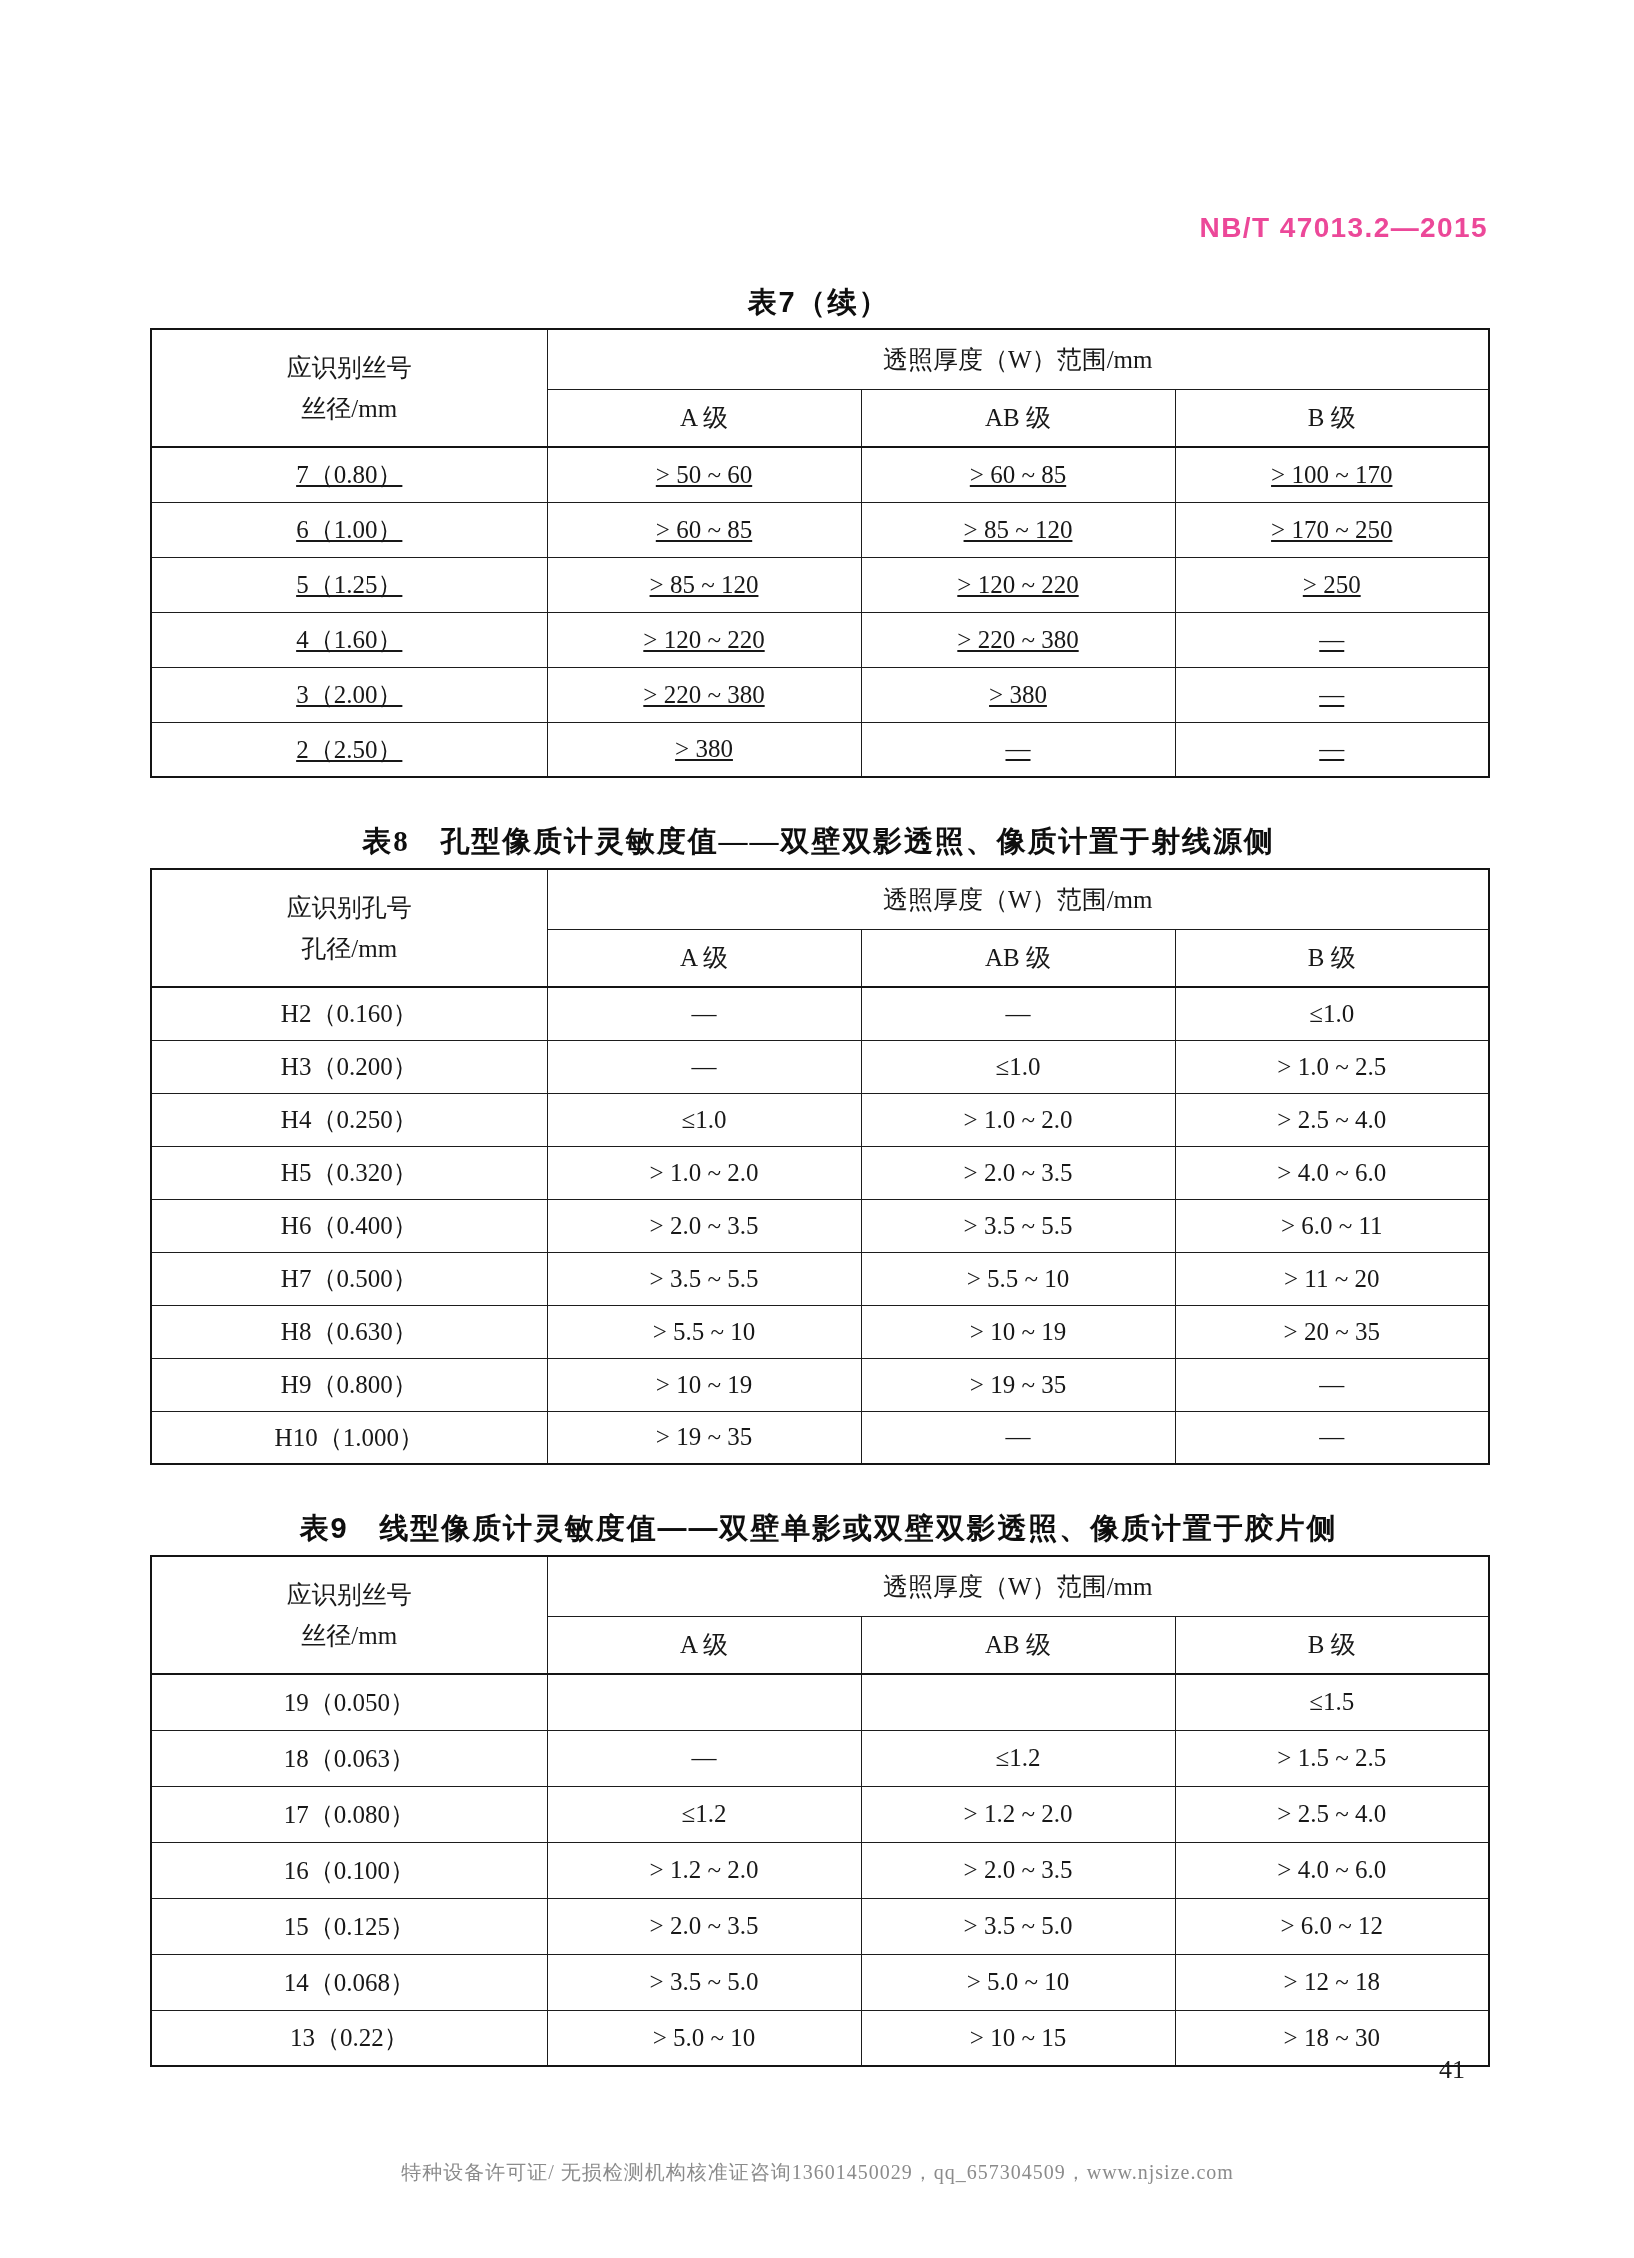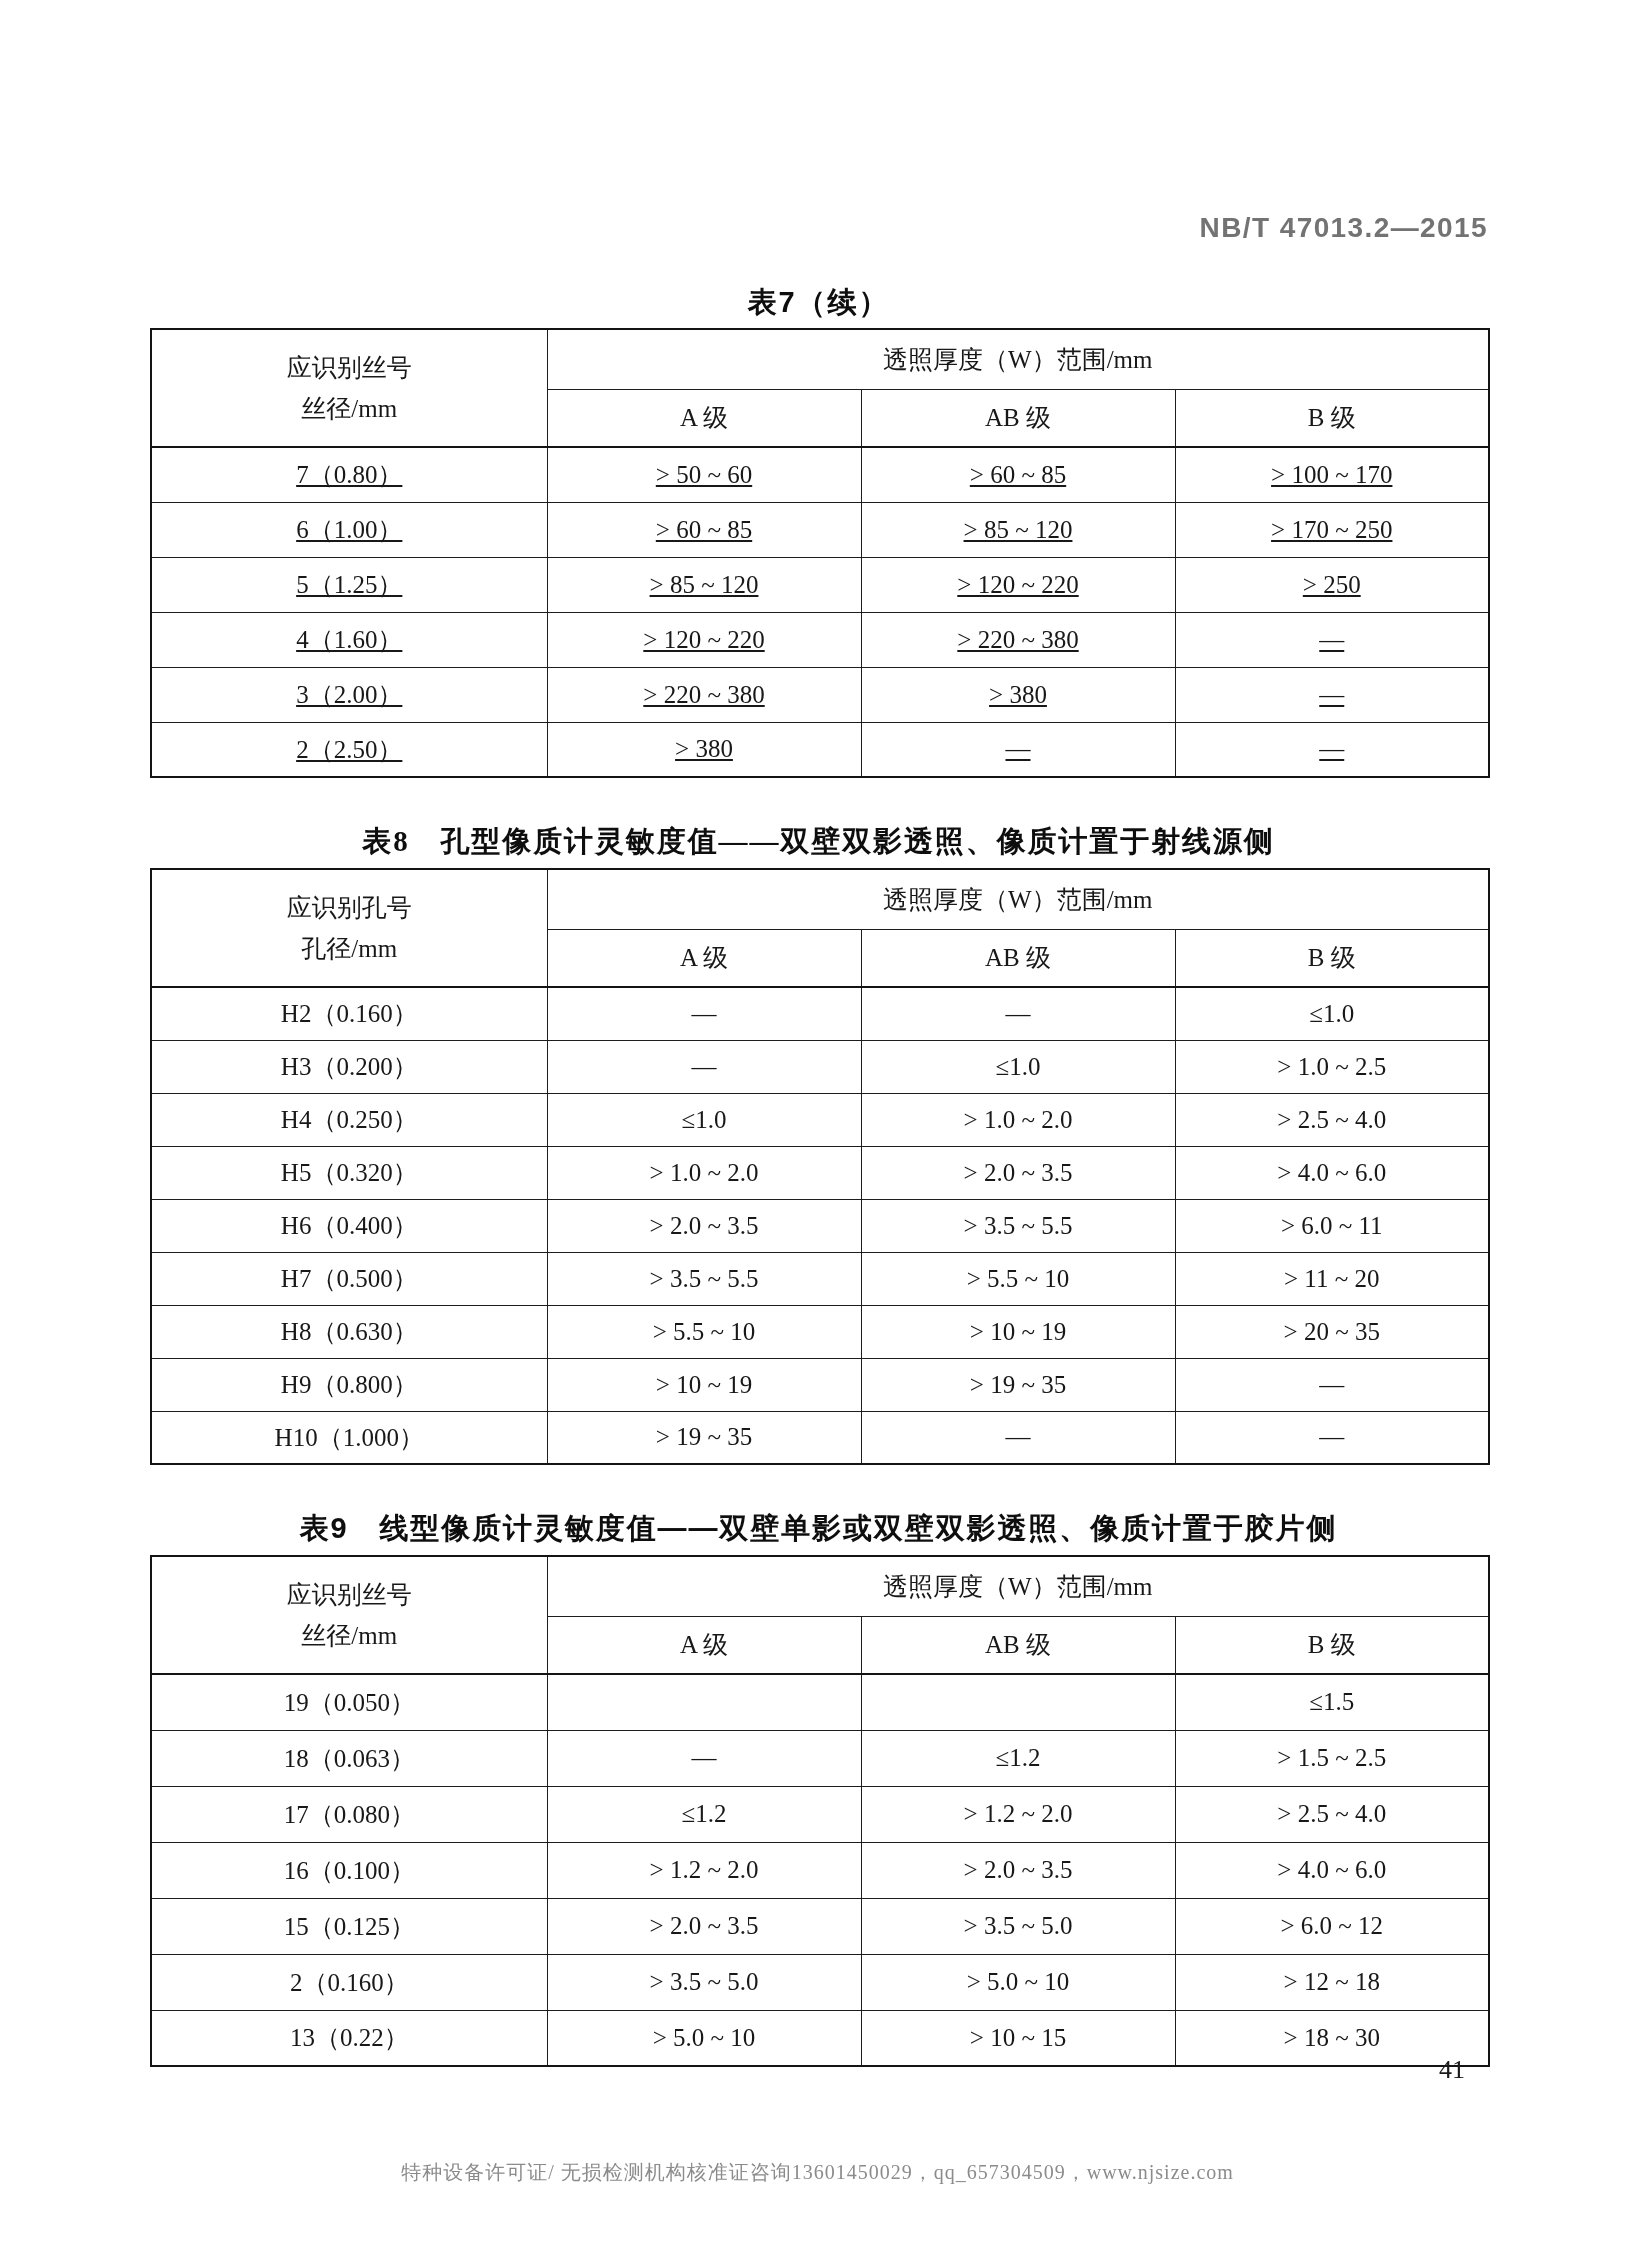--- a/index.html
+++ b/index.html
@@ -10,21 +10,21 @@
   }
   .page {
     position:relative;
     width:1635px; height:2258px;
     background:#ffffff;
     overflow:hidden;
   }
   .doc-header {
     position:absolute; top:212px; right:147px;
     font-family:"Liberation Sans","DejaVu Sans",sans-serif;
-    font-weight:600; font-size:28px; letter-spacing:1.4px; color:#737373;
+    font-weight:600; font-size:28px; letter-spacing:1.4px; color:#ec4899;
   }
   .abs { position:absolute; left:150px; width:1337px;margin-top:7px; }
   .tbl-title {
     text-align:center;
     font-family:"Liberation Sans","DejaVu Sans",sans-serif;
     font-weight:700; font-size:29px; letter-spacing:1.9px; color:#0e0e0e;
     white-space:nowrap;
   }
   #t7-title { top:276px; }
   #t8-title { top:815px;font-family:Liberation Serif, serif; }
@@ -263,21 +263,21 @@
           <td>&gt; 2.0 ~ 3.5</td>
           <td>&gt; 4.0 ~ 6.0</td>
         </tr>
         <tr>
           <td>15（0.125）</td>
           <td>&gt; 2.0 ~ 3.5</td>
           <td>&gt; 3.5 ~ 5.0</td>
           <td>&gt; 6.0 ~ 12</td>
         </tr>
         <tr>
-          <td>2（0.160）</td>
+          <td>14（0.068）</td>
           <td>&gt; 3.5 ~ 5.0</td>
           <td>&gt; 5.0 ~ 10</td>
           <td>&gt; 12 ~ 18</td>
         </tr>
         <tr>
           <td>13（0.22）</td>
           <td>&gt; 5.0 ~ 10</td>
           <td>&gt; 10 ~ 15</td>
           <td>&gt; 18 ~ 30</td>
         </tr>

